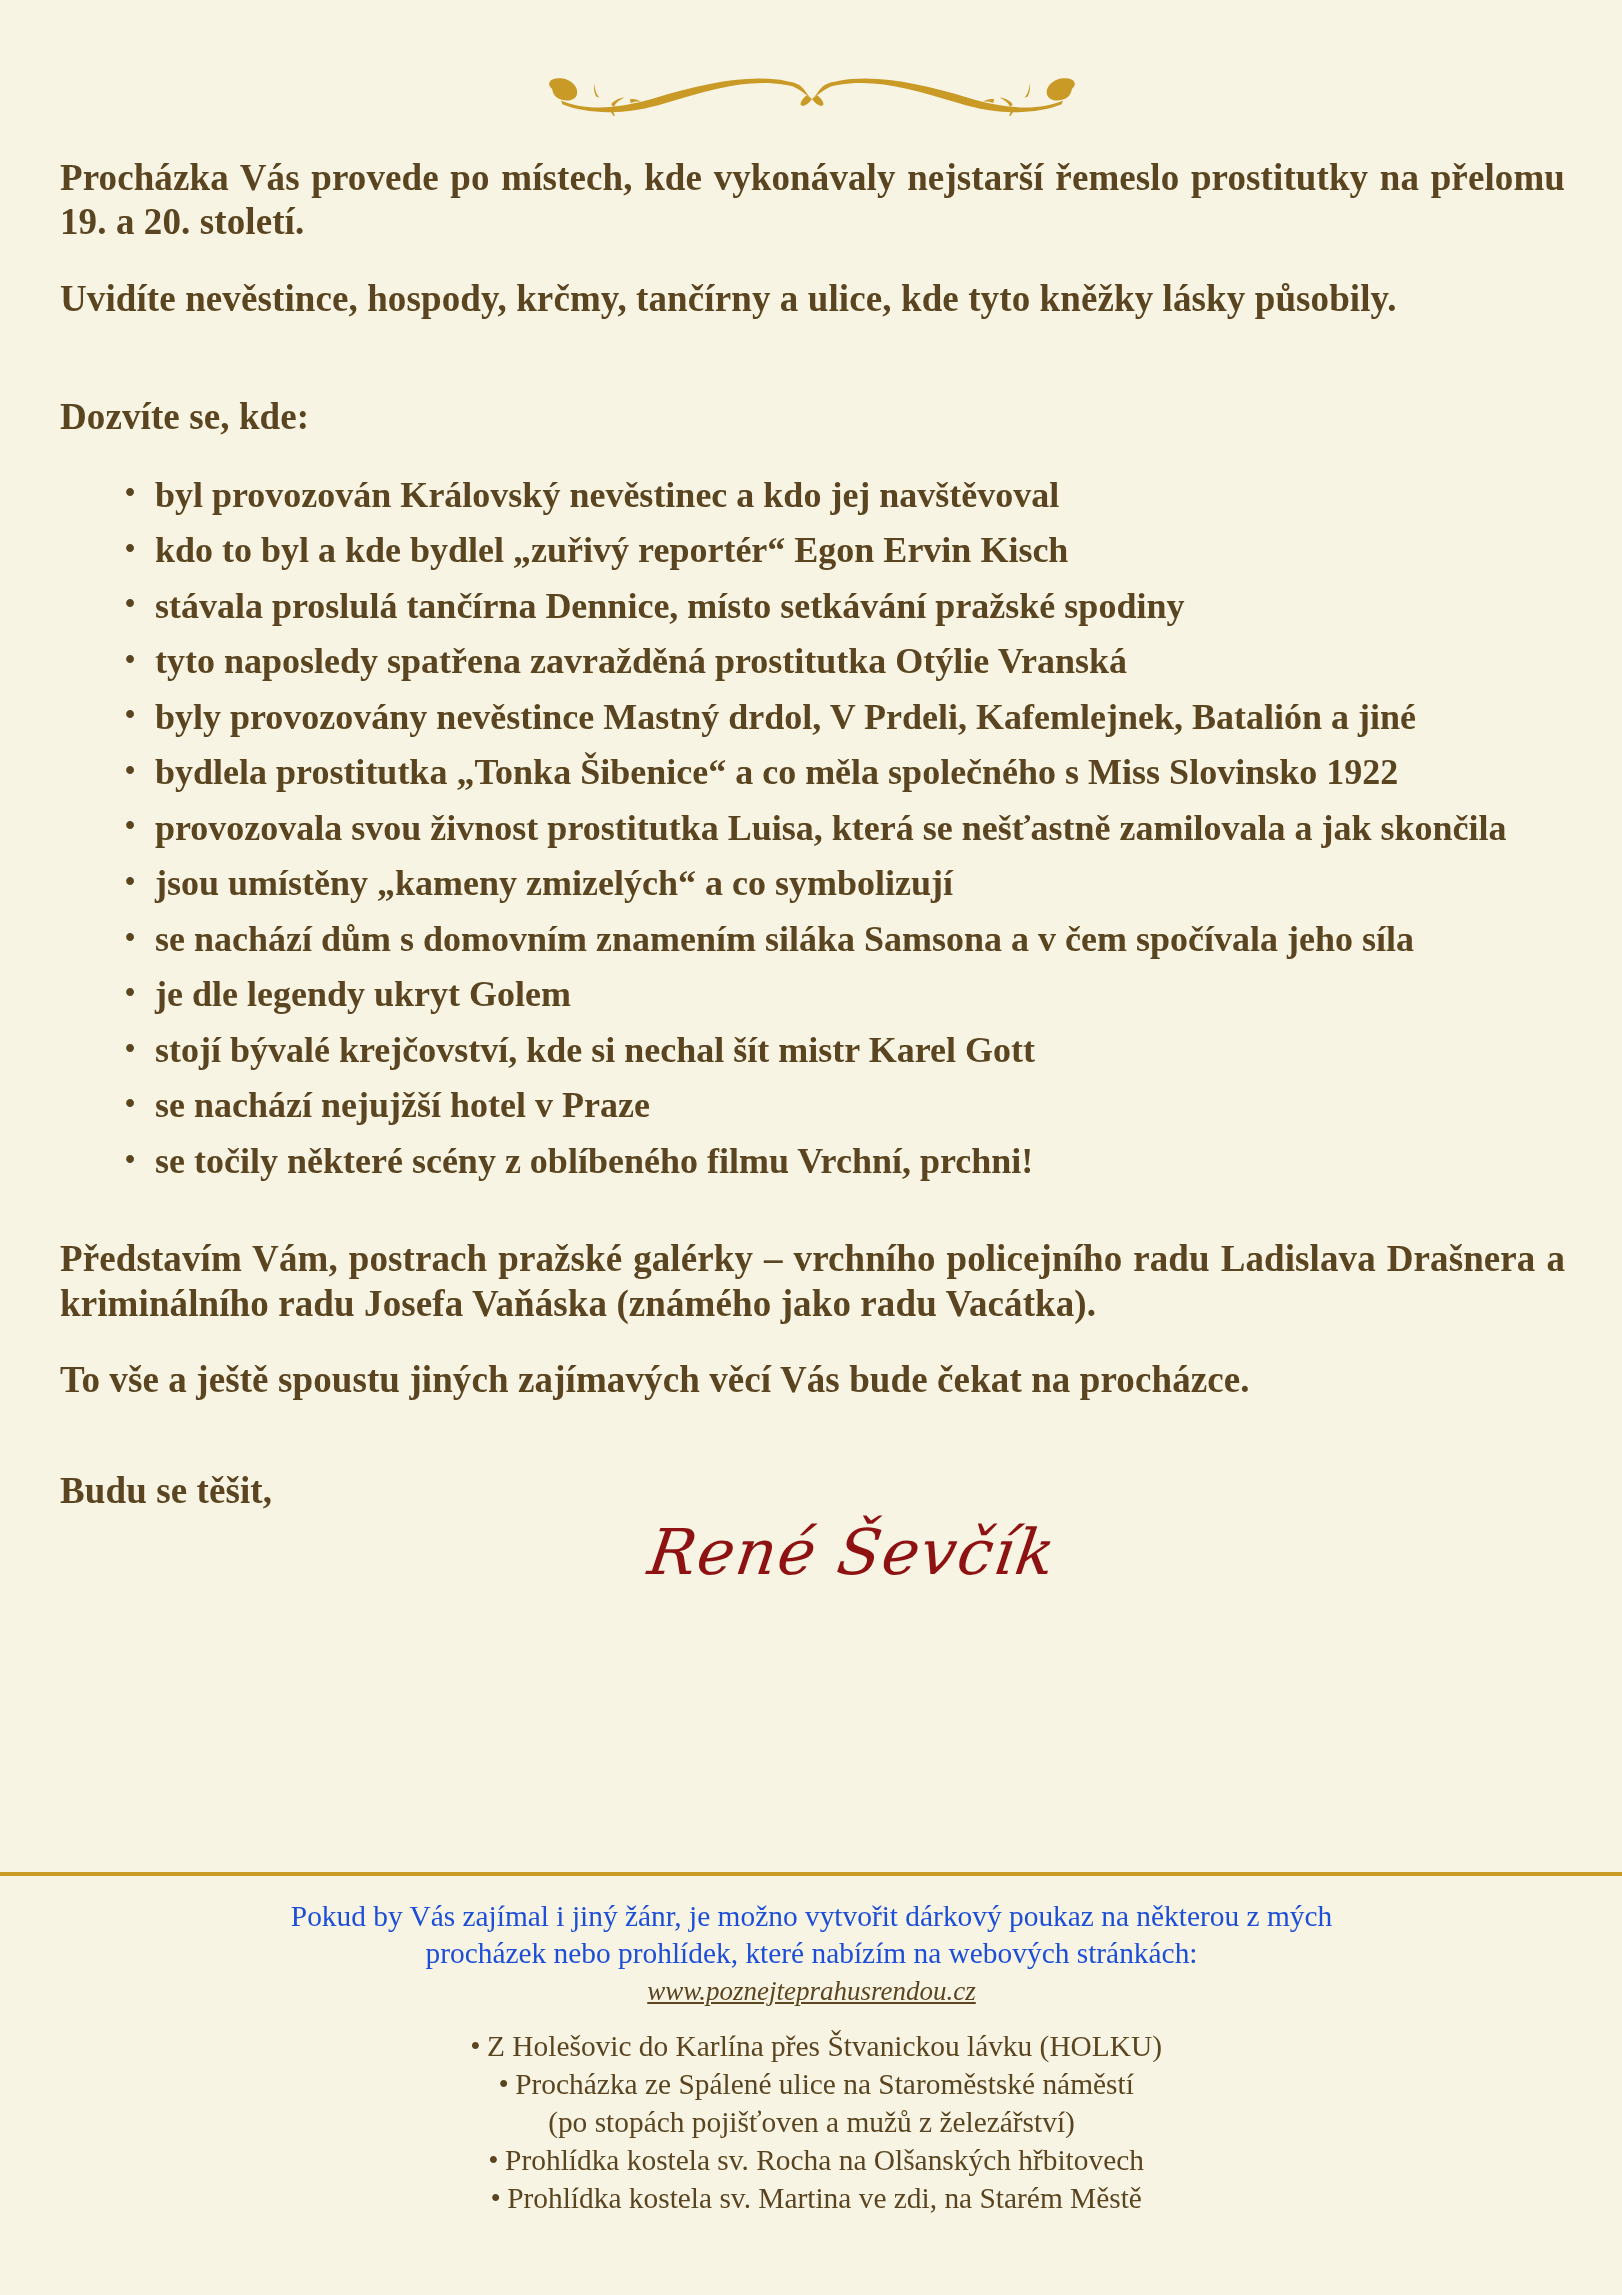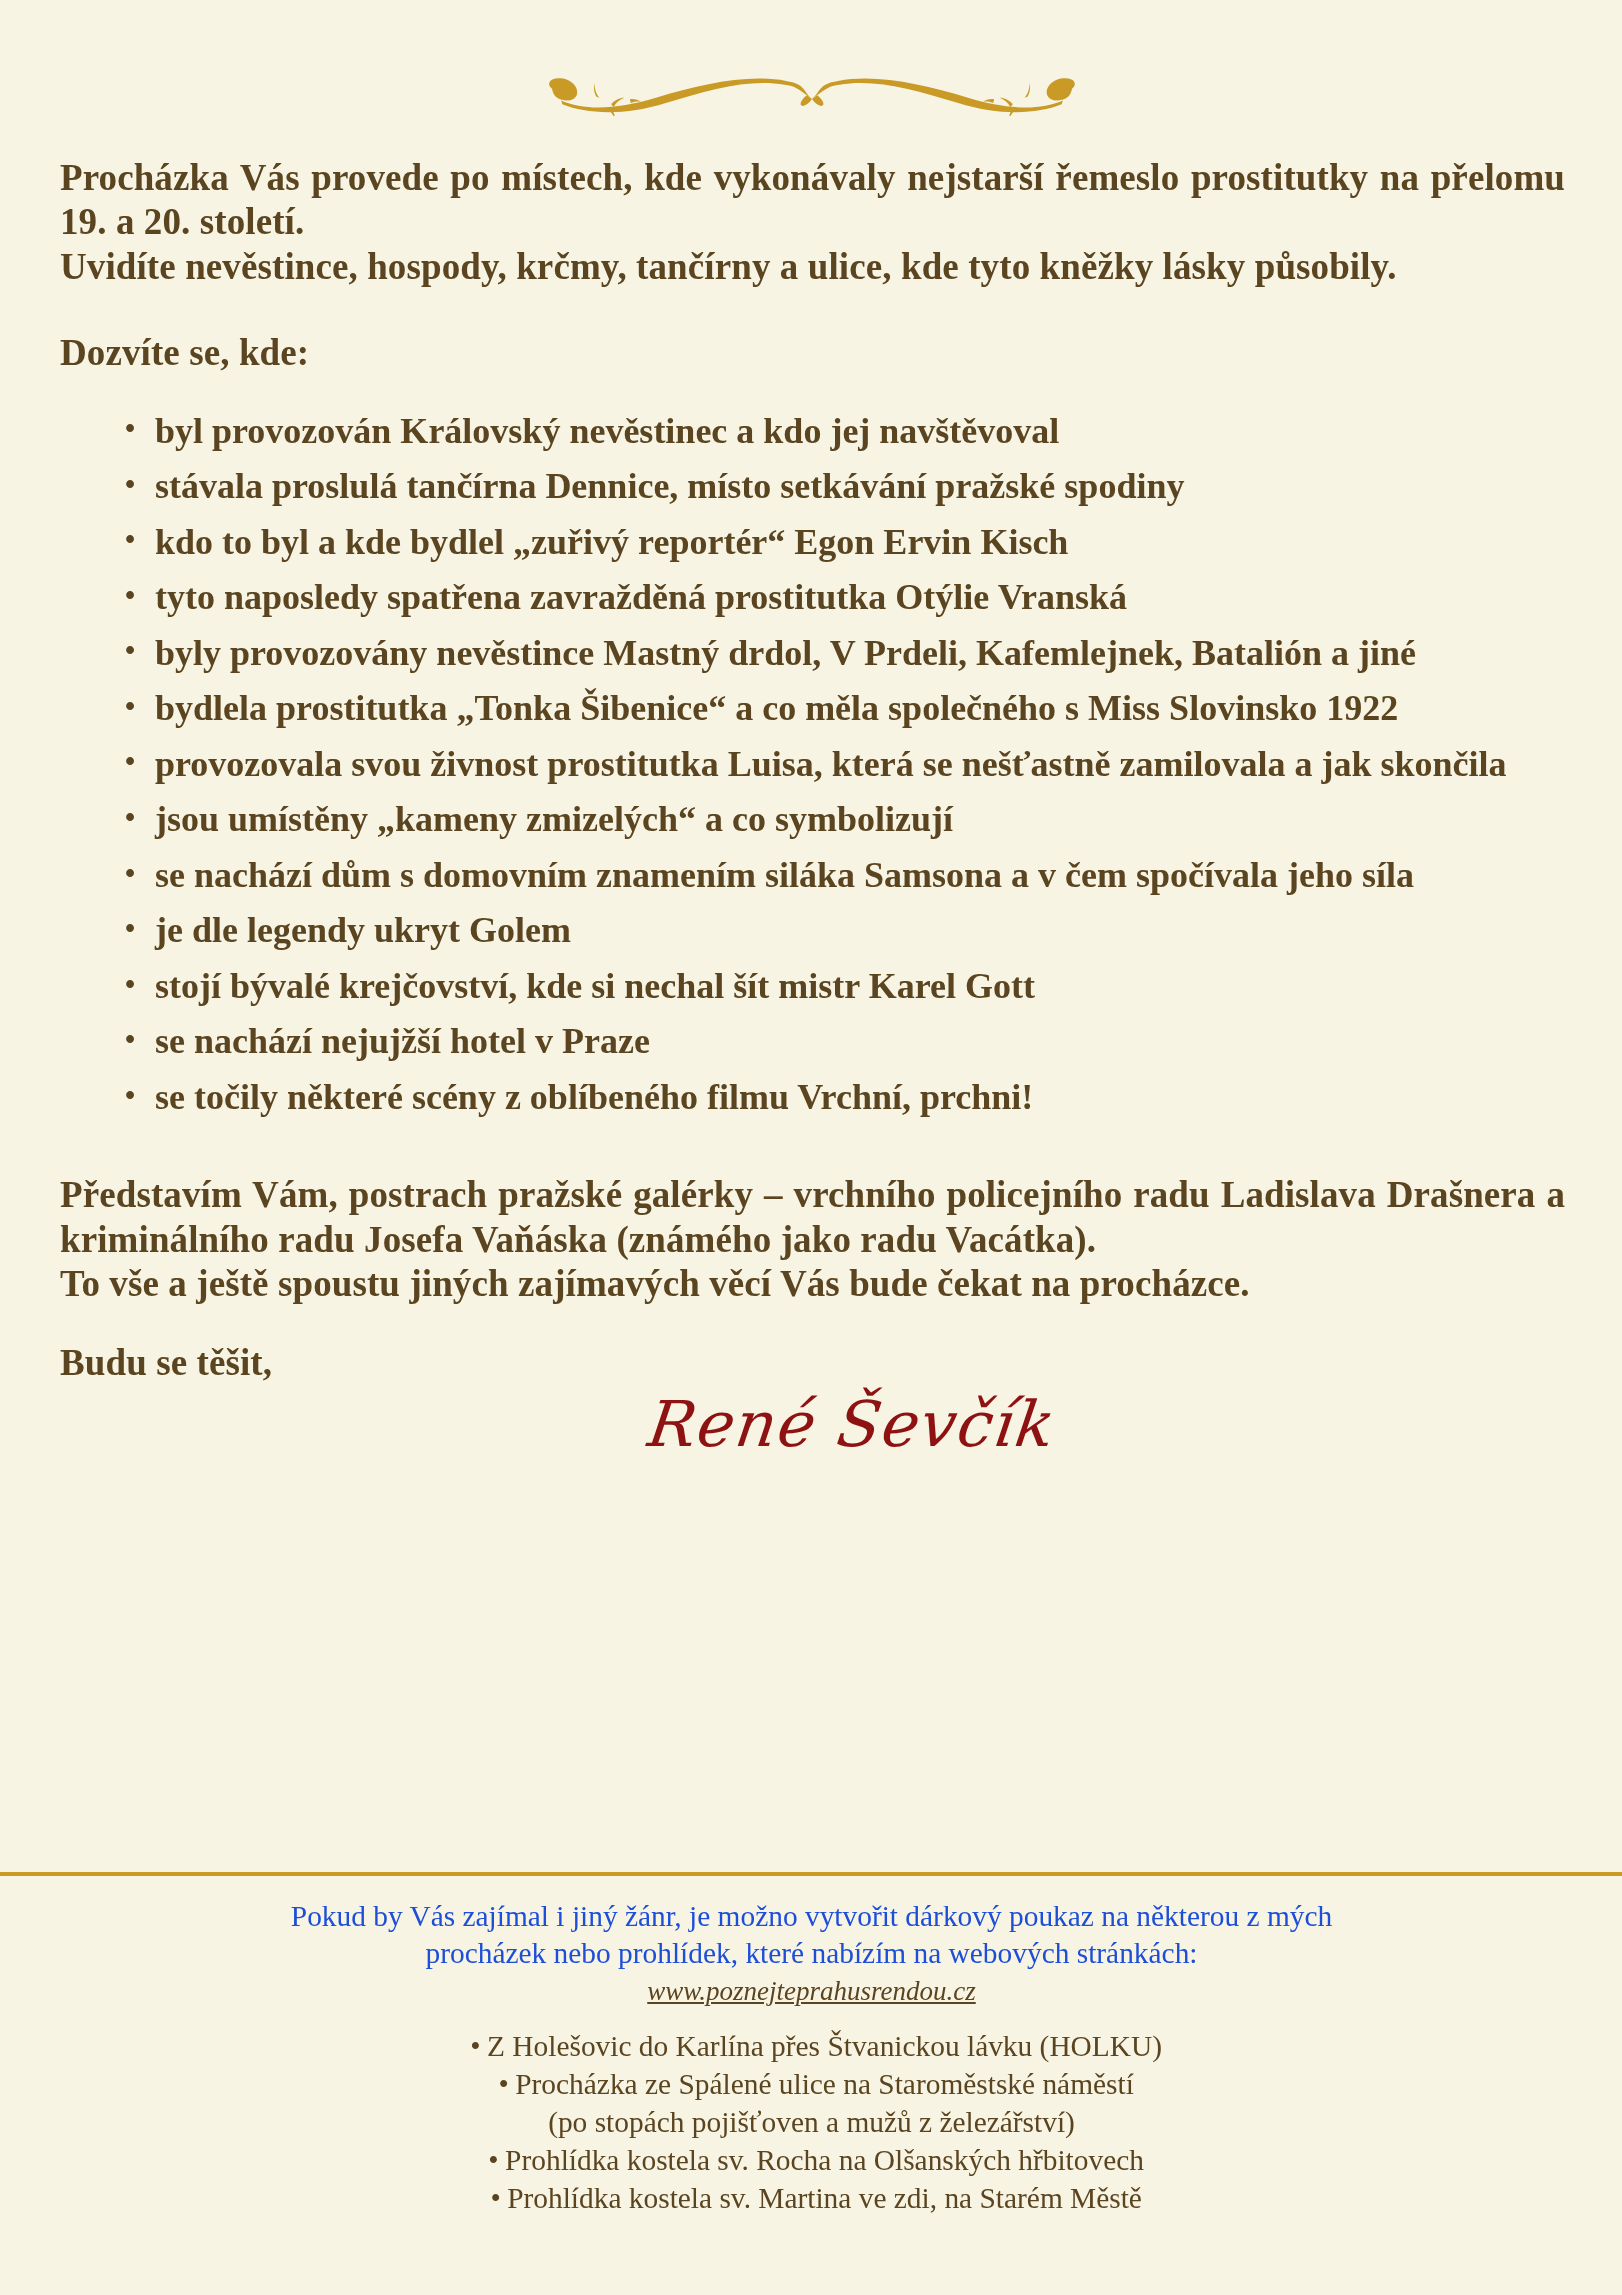--- a/index.html
+++ b/index.html
@@ -44,21 +44,21 @@
     font-size: 37px;
     line-height: 1.20;
     font-weight: bold;
     text-align: justify;
     text-justify: inter-word;
     letter-spacing: 0.1px;
     margin: 0;
     font-stretch: condensed;
     transform-origin: left top;
   }
-  .para.noj { text-align: left; }
+  .para.noj { text-align: left; margin-top: 32px; }
 
   .gap-sm { height: 34px; }
   .gap-md { height: 42px; }
 
   
   ul.main-list {
     list-style: none;
     margin: 0;
     padding: 0 0 0 65px;
   }
@@ -193,22 +193,22 @@
     <p class="para noj">Uvidíte nevěstince, hospody, krčmy, tančírny a ulice, kde tyto kněžky lásky působily.</p>
 
     <div class="gap-md"></div>
 
     <p class="para noj">Dozvíte se, kde:</p>
 
     <div class="gap-sm"></div>
 
     <ul class="main-list" id="main-list">
         <li class="nojust">byl provozován Královský nevěstinec a kdo jej navštěvoval</li>
+        <li class="nojust">kdo to byl a kde bydlel „zuřivý reportér“ Egon Ervin Kisch</li>
         <li class="nojust">stávala proslulá tančírna Dennice, místo setkávání pražské spodiny</li>
-        <li class="nojust">kdo to byl a kde bydlel „zuřivý reportér“ Egon Ervin Kisch</li>
         <li class="nojust">tyto naposledy spatřena zavražděná prostitutka Otýlie Vranská</li>
         <li>byly provozovány nevěstince Mastný drdol, V Prdeli, Kafemlejnek, Batalión a jiné</li>
         <li>bydlela prostitutka „Tonka Šibenice“ a co měla společného s Miss Slovinsko 1922</li>
         <li>provozovala svou živnost prostitutka Luisa, která se nešťastně zamilovala a jak skončila</li>
         <li class="nojust">jsou umístěny „kameny zmizelých“ a co symbolizují</li>
         <li>se nachází dům s domovním znamením siláka Samsona a v čem spočívala jeho síla</li>
         <li class="nojust">je dle legendy ukryt Golem</li>
         <li class="nojust">stojí bývalé krejčovství, kde si nechal šít mistr Karel Gott</li>
         <li class="nojust">se nachází nejujžší hotel v Praze</li>
         <li class="nojust">se točily některé scény z oblíbeného filmu Vrchní, prchni!</li>

